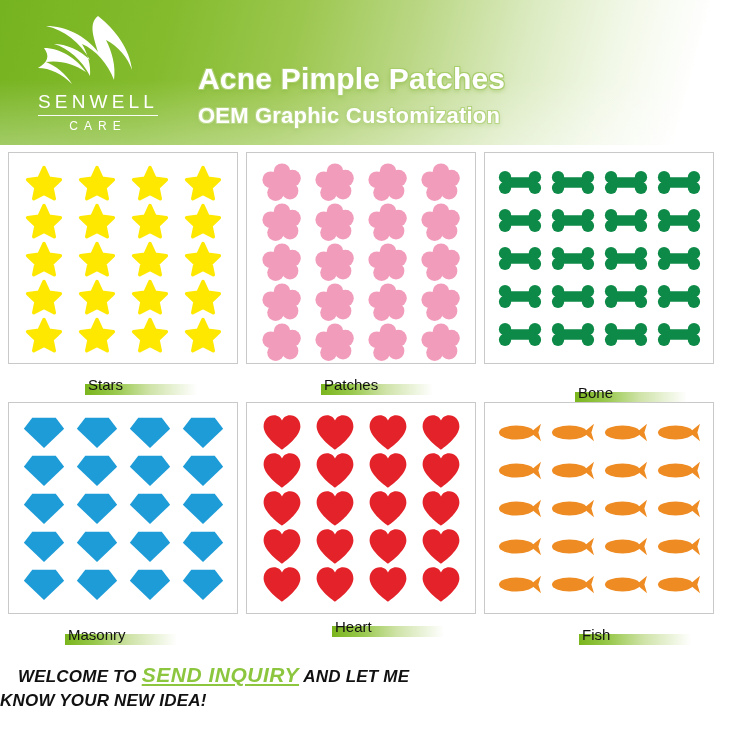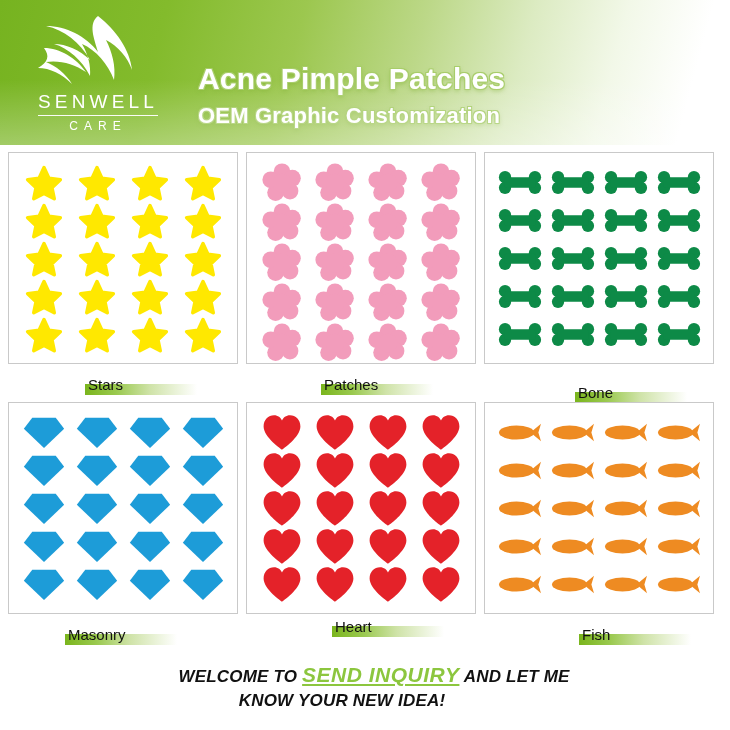--- a/index.html
+++ b/index.html
@@ -172,39 +172,39 @@
     z-index: 1;
   }
 
   
   .footer {
     position: absolute;
     left: 0;
     top: 663px;
     width: 730px;
     height: 67px;
-    text-align: center;
+    text-align: left;
   }
   .footer-line {
     font-style: italic;
     font-weight: bold;
     font-size: 17px;
     color: #111111;
     letter-spacing: .2px;
     line-height: 24px;
     white-space: nowrap;
   }
   .footer-line .accent {
     color: #8cc63e;
     text-decoration: underline;
     font-size: 21px;
     letter-spacing: .5px;
   }
   .footer-l1 { padding-left: 18px; }
-  .footer-l2 { padding-right: 82px; margin-left: 36px; }
+  .footer-l2 { padding-right: 82px; }
 </style>
 </head>
 <body>
 
 <div id="page">
 
   <div class="header">
 
     <div class="logo">
       <div class="logo-mark">

